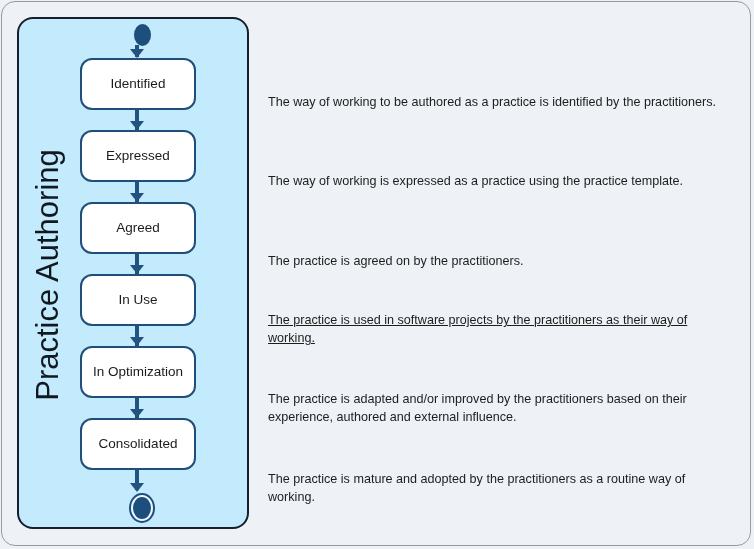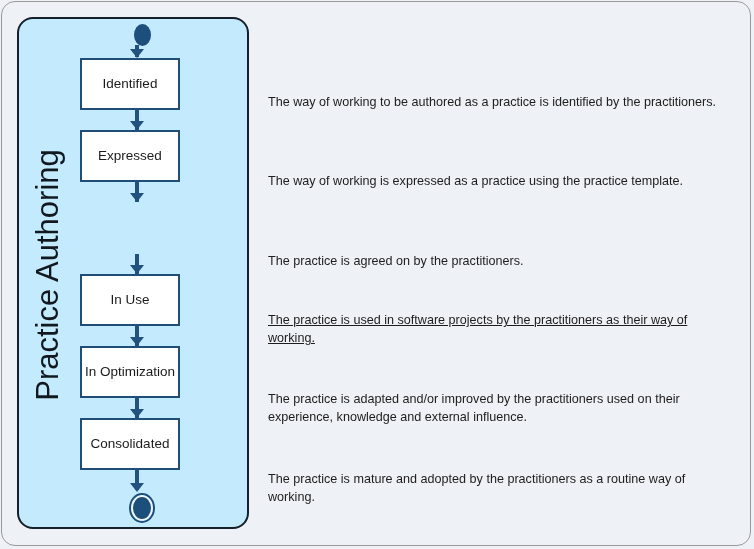--- a/index.html
+++ b/index.html
@@ -94,26 +94,26 @@
     background: #1d4f7c;
     border: 2px solid #eef7ff;
     border-radius: 50%;
     box-sizing: border-box;
     box-shadow: 0 0 0 2px #1d4f7c;
   }
 
   .state-box {
     position: absolute;
     left: 0px;
-    width: 100px;
+    width: 116px;
     height: 52px;
     box-sizing: border-box;
     background: #ffffff;
     border: 2px solid #1f4e79;
-    border-radius: 0;
+    border-radius: 12px;
     display: flex;
     align-items: center;
     justify-content: center;
     text-align: center;
     font-size: 13.5px;
     line-height: 16px;
     color: #1b1b1b;
   }
 
   
@@ -176,20 +176,23 @@
       <div class="connector" style="top:91px; height:20px;"></div>
       <div class="arrowhead" style="top:102px;"></div>
 
       <div class="state-box" style="top:111px;">
         <span>Expressed</span>
       </div>
 
       <div class="connector" style="top:163px; height:20px;"></div>
       <div class="arrowhead" style="top:174px;"></div>
 
+      <div class="state-box" style="top:183px;">
+        <span>Agreed</span>
+      </div>
 
       <div class="connector" style="top:235px; height:20px;"></div>
       <div class="arrowhead" style="top:246px;"></div>
 
       <div class="state-box" style="top:255px;">
         <span>In Use</span>
       </div>
 
       <div class="connector" style="top:307px; height:20px;"></div>
       <div class="arrowhead" style="top:318px;"></div>
@@ -211,17 +214,17 @@
       <div class="end-node"></div>
 
     </div>
   </div>
 
   <div class="descriptions">
     <div class="desc" style="top:53px;">The way of working to be authored as a practice is identified by the practitioners.</div>
     <div class="desc" style="top:132px;">The way of working is expressed as a practice using the practice template.</div>
     <div class="desc" style="top:212px;">The practice is agreed on by the practitioners.</div>
     <div class="desc" style="top:271px;text-decoration:underline;">The practice is used in software projects by the practitioners as their way of working.</div>
-    <div class="desc" style="top:350px;">The practice is adapted and/or improved by the practitioners used on their experience, knowledge and external influence.</div>
+    <div class="desc" style="top:350px;">The practice is adapted and/or improved by the practitioners based on their experience, authored and external influence.</div>
     <div class="desc" style="top:430px;">The practice is mature and adopted by the practitioners as a routine way of working.</div>
   </div>
 
 </div>
 
 </body></html>

